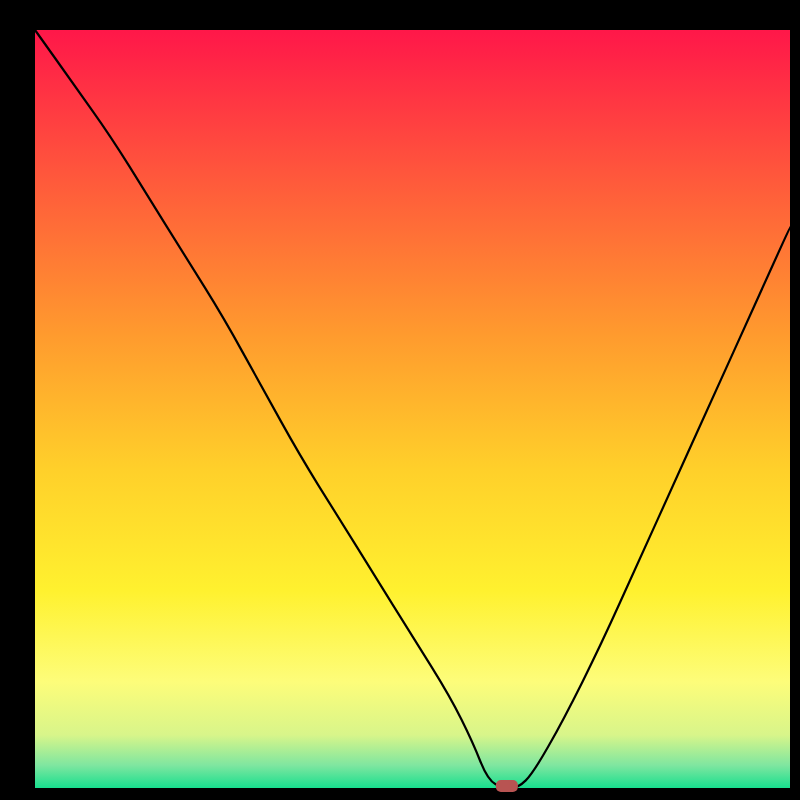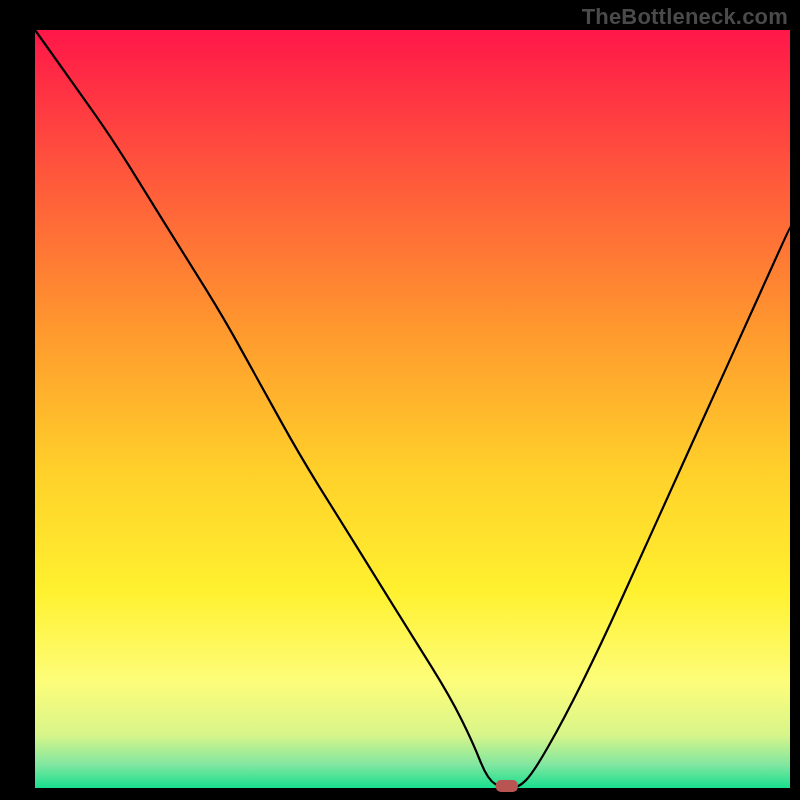--- a/index.html
+++ b/index.html
@@ -39,21 +39,20 @@
   }
   .marker {
     fill: #b85452;
     stroke: none;
   }
 </style>
 </head>
 <body>
 
 <div class="frame">
-  <div class="watermark">TheBottleneck.com</div>
 
   <svg id="plot" width="800" height="800">
     <defs>
       <linearGradient id="bg-grad" x1="0" y1="0" x2="0" y2="1">
           <stop offset="0%" stop-color="#ff1749"></stop>
           <stop offset="20%" stop-color="#ff5a3b"></stop>
           <stop offset="40%" stop-color="#ff9a2e"></stop>
           <stop offset="57.99999999999999%" stop-color="#ffd02a"></stop>
           <stop offset="74%" stop-color="#fff12f"></stop>
           <stop offset="86%" stop-color="#fdfd7a"></stop>

